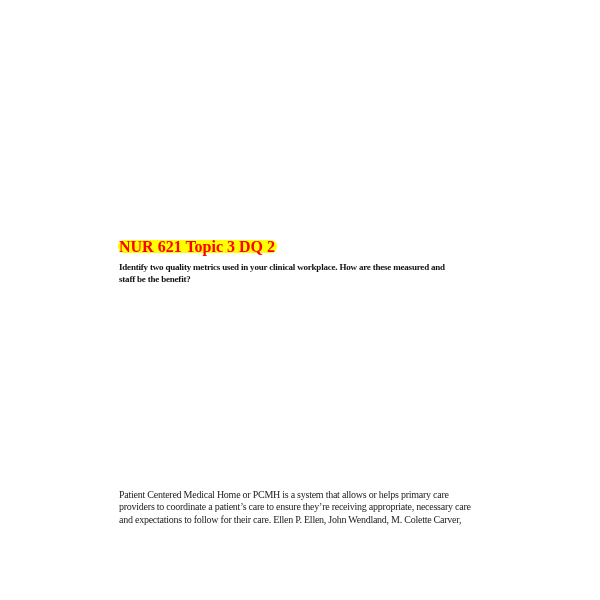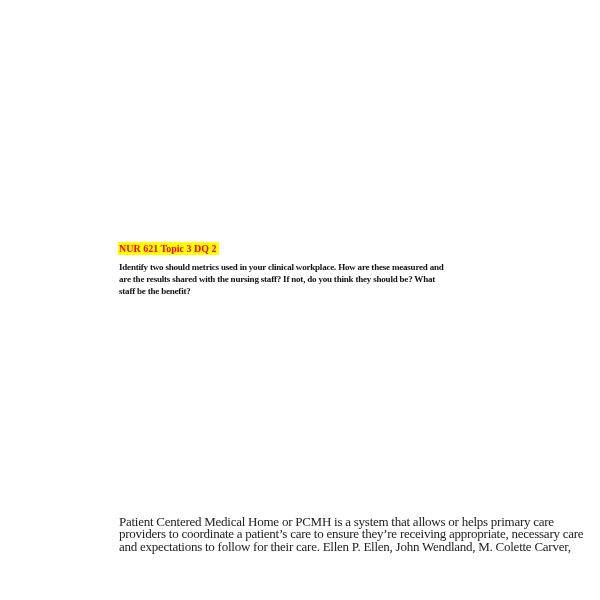--- a/index.html
+++ b/index.html
@@ -21,64 +21,64 @@
   .heading-wrap {
     position: absolute;
     left: 118px;
     top: 238px;
   }
   .heading {
     display: inline-block;
     background: #ffff00;
     color: #ff0000;
     font-weight: bold;
-    font-size: 10px;
+    font-size: 16px;
     line-height: 13px;
     padding: 0 2px 0 1px;
     letter-spacing: 0px;
     white-space: nowrap;
+    border-radius: 6px;
   }
   .question {
     position: absolute;
     left: 119px;
     top: 261px;
     width: 370px;
     font-weight: bold;
     font-size: 9px;
     letter-spacing: -0.2px;
     line-height: 12px;
     color: #111111;
   }
   .body-par {
     position: absolute;
     left: 119px;
-    top: 516px;
+    top: 489px;
     width: 360px;
     font-weight: normal;
-    font-size: 13px;
+    font-size: 10px;
     letter-spacing: -0.25px;
     line-height: 12.3px;
     color: #222222;
   }
   .line {
     white-space: nowrap;
   }
 </style>
 </head>
 <body>
 
 <div class="page">
 
   <div class="heading-wrap">
     <span class="heading">NUR 621 Topic 3 DQ 2</span>
   </div>
 
   <div class="question">
-    <div class="line">Identify two should metrics used in your clinical workplace. How are these measured and</div>
-    <div class="line">are the results shared with the nursing staff? If not, do you think they should be? What</div>
+    <div class="line">Identify two quality metrics used in your clinical workplace. How are these measured and</div>
     <div class="line">staff be the benefit?</div>
   </div>
 
   <div class="body-par">
     <div class="line">Patient Centered Medical Home or PCMH is a system that allows or helps primary care</div>
     <div class="line">providers to coordinate a patient’s care to ensure they’re receiving appropriate, necessary care</div>
     <div class="line">and expectations to follow for their care. Ellen P. Ellen, John Wendland, M. Colette Carver,</div>
   </div>
 
 </div>

